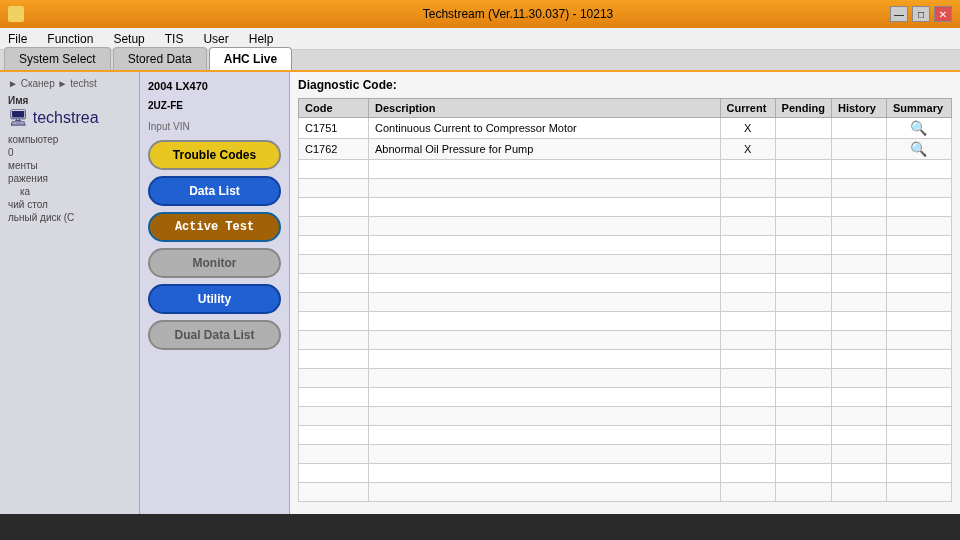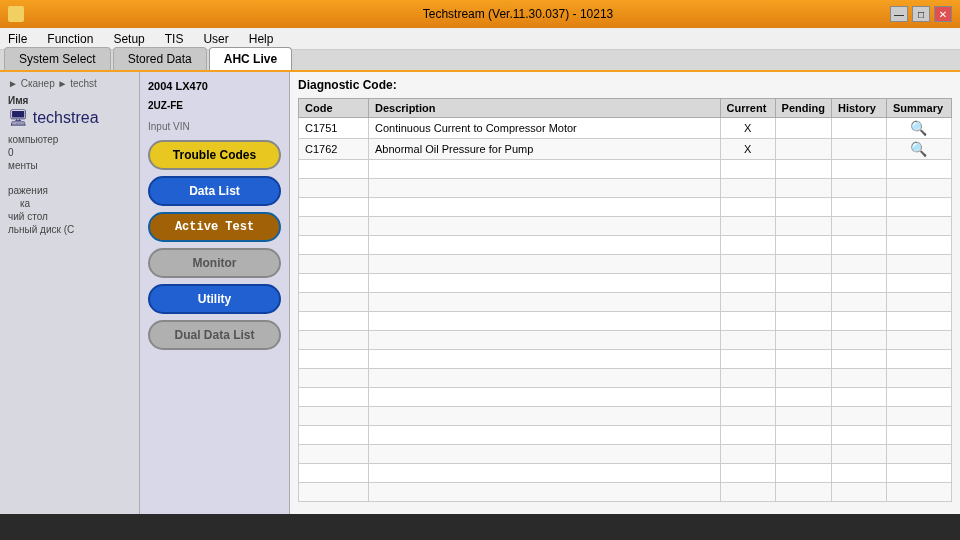--- a/index.html
+++ b/index.html
@@ -227,21 +227,21 @@
 <div class="main-content">
 
   <div style="width:140px; background:#d8d8e0; border-right:1px solid #aaa; padding:6px 8px; font-size:10px; color:#333; overflow:hidden;">
     <div style="font-size:10px;color:#555;margin-bottom:6px;">► Сканер ► techst</div>
     <div style="font-size:10px;font-weight:bold;margin-bottom:2px;">Имя</div>
     <div style="font-size:16px;color:#226;margin-bottom:6px;">🖥 techstrea</div>
     <div style="font-size:10px;color:#444;margin-bottom:2px;">
       <div style="padding:1px 0;">компьютер</div>
       <div style="padding:1px 0;">0</div>
       <div style="padding:1px 0;">менты</div>
-      <div style="padding:1px 0;margin-top:12px;">ражения</div>
+      <div style="padding:1px 0;">ражения</div>
       <div style="padding:1px 12px;">ка</div>
       <div style="padding:1px 0;">чий стол</div>
       <div style="padding:1px 0;">льный диск (С</div>
     </div>
   </div>
 
   <div class="sidebar">
     <div class="vehicle-info">2004 LX470</div>
     <div style="font-size:10px;font-weight:bold;color:#000;">2UZ-FE</div>
     <div class="input-vin-label">Input VIN</div>

